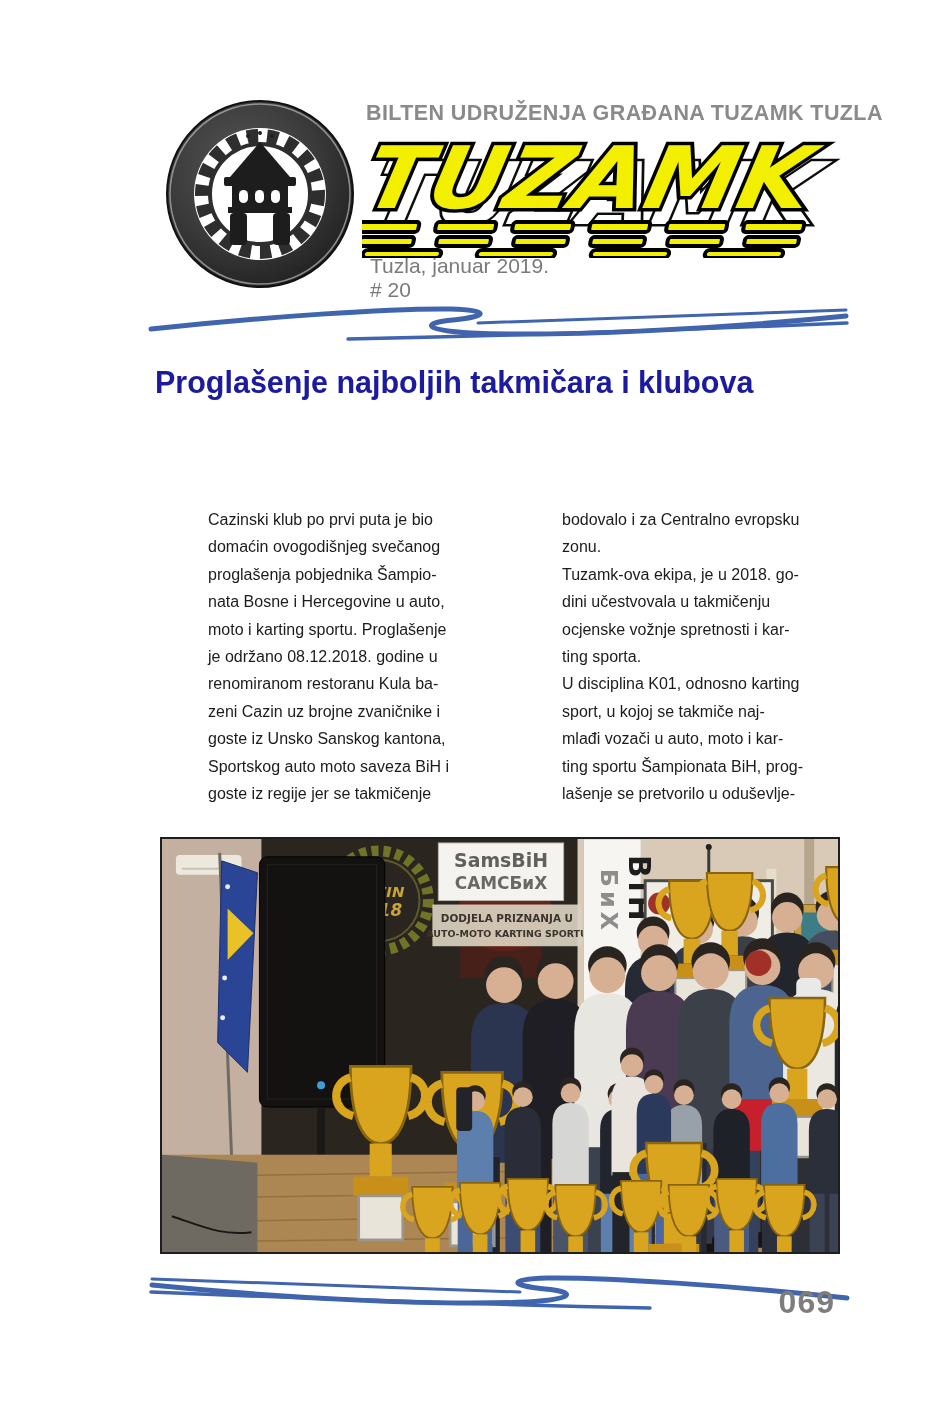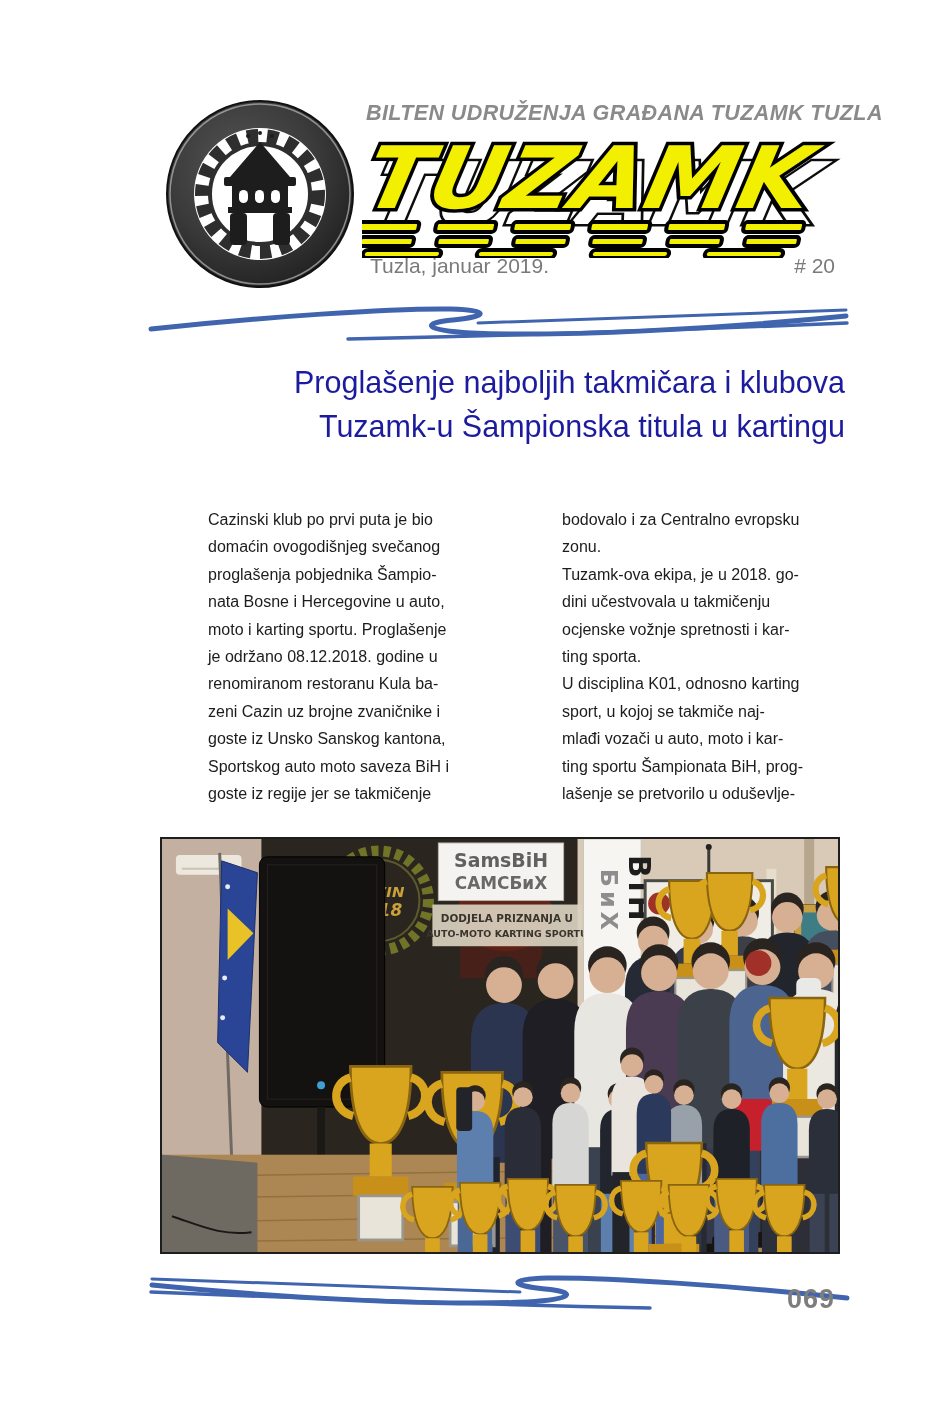--- a/index.html
+++ b/index.html
@@ -14,56 +14,55 @@
   *{margin:0;padding:0;box-sizing:border-box;}
   html,body{background:#ffffff;}
   body{font-family:"Liberation Sans",sans-serif;}
   .page{position:relative;width:945px;height:1416px;background:#ffffff;overflow:hidden;}
 
   .masthead{
     position:absolute;left:366px;top:101px;width:472px;
     text-align:center;font-weight:bold;font-size:21.5px;letter-spacing:.4px;
     color:var(--masthead-gray);white-space:nowrap;
     font-family:"Liberation Sans",sans-serif;
-    font-style:italic;
   }
   .emblem{position:absolute;left:160px;top:94px;width:200px;height:200px;}
   .wordmark{position:absolute;left:362px;top:136px;width:480px;height:122px;}
   .dateline{
     position:absolute;left:370px;top:254px;width:465px;
     display:flex;justify-content:space-between;
-    color:var(--date-gray);font-size:21px;font-weight:500;
+    color:var(--date-gray);font-size:21px;font-weight:500;flex-direction:column;
   }
   .divider{position:absolute;left:143px;width:712px;height:58px;}
   .divider.top{top:289px;}
   .divider.bottom{top:1258px;}
   .divider path{stroke:var(--accent-blue);fill:none;stroke-linecap:round;}
 
   .headline{
     position:absolute;left:155px;top:360px;width:690px;
-    text-align:right;color:var(--headline-blue);
-    font-weight:normal;font-size:30.5px;line-height:44px;
+    text-align:left;color:var(--headline-blue);
+    font-weight:bold;font-size:30.5px;line-height:44px;
   }
   .columns{
     position:absolute;left:163px;top:506px;width:676px;
     display:flex;gap:32px;
     color:var(--body-ink);font-size:16px;line-height:27.4px;margin-left:45px;
   }
   .col{width:322px;white-space:pre-line;}
 
   .photo{
     position:absolute;left:160px;top:837px;width:680px;height:417px;
     border:2px solid #1e1e1e;background:#2b2520;
   }
   .photo svg{display:block;width:100%;height:100%;}
 
   .page-number{
     position:absolute;left:735px;top:1284px;width:100px;
     text-align:right;color:var(--pagenum-gray);
-    font-size:27px;font-weight:600;letter-spacing:1px;
+    font-size:32px;font-weight:600;letter-spacing:1px;
   }
   svg text{font-family:"DejaVu Sans",sans-serif;}
 </style>
 </head>
 <body>
 
 <div class="page">
 
   <div class="masthead">BILTEN UDRUŽENJA GRAĐANA TUZAMK TUZLA</div>
 
@@ -145,21 +144,20 @@
   </div>
 
   <svg class="divider top" viewBox="0 0 712 58">
     <path d="M8 40 C 120 28, 250 19, 308 20 C 345 21, 348 27, 310 31 C 278 34, 280 41, 328 44 C 420 48, 575 40, 703 27" stroke-width="5"></path>
     <path d="M205 50 C 390 46, 560 40, 704 34" stroke-width="3.5"></path>
     <path d="M335 34 C 480 30, 610 25, 703 21" stroke-width="3"></path>
   </svg>
 
   <div class="headline">
     <div>Proglašenje najboljih takmičara i klubova</div>
-    <div>Tuzamk-u Šampionska titula u kartingu</div>
   </div>
 
   <div class="columns">
     <div class="col">Cazinski klub po prvi puta  je bio
 domaćin ovogodišnjeg svečanog
 proglašenja pobjednika Šampio-
 nata Bosne i Hercegovine u auto,
 moto i karting sportu. Proglašenje
 je održano 08.12.2018. godine u
 renomiranom restoranu Kula ba-

